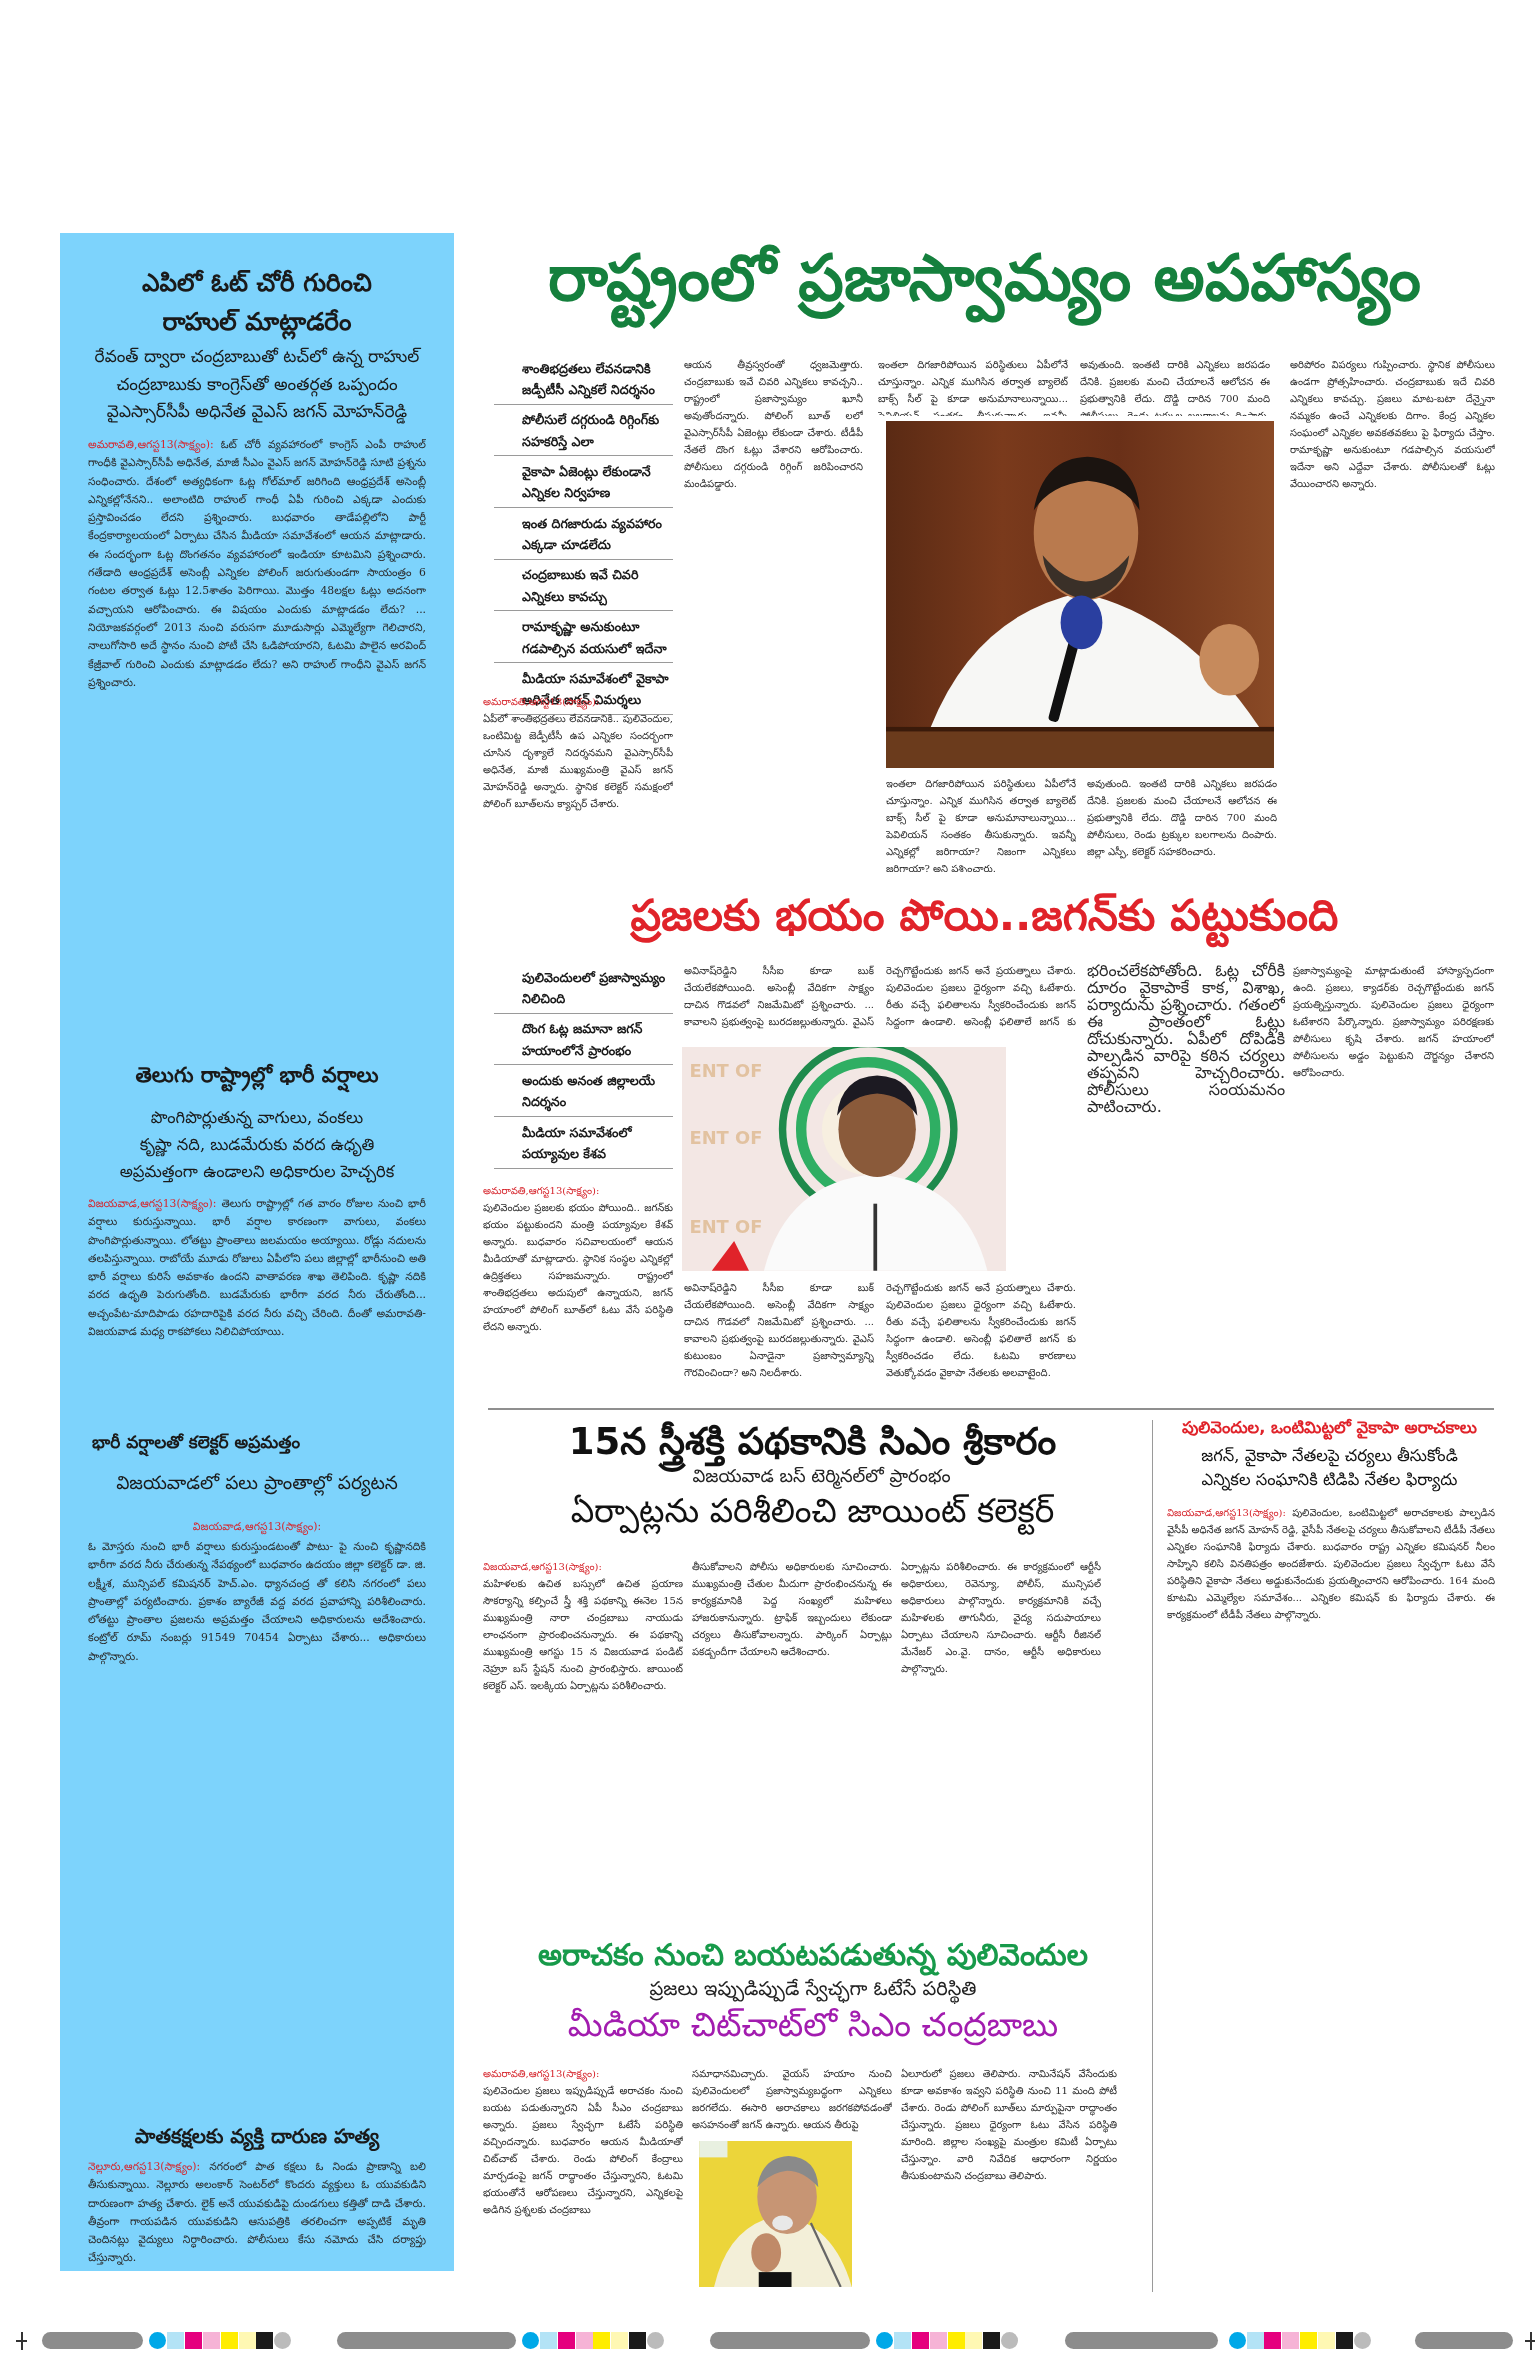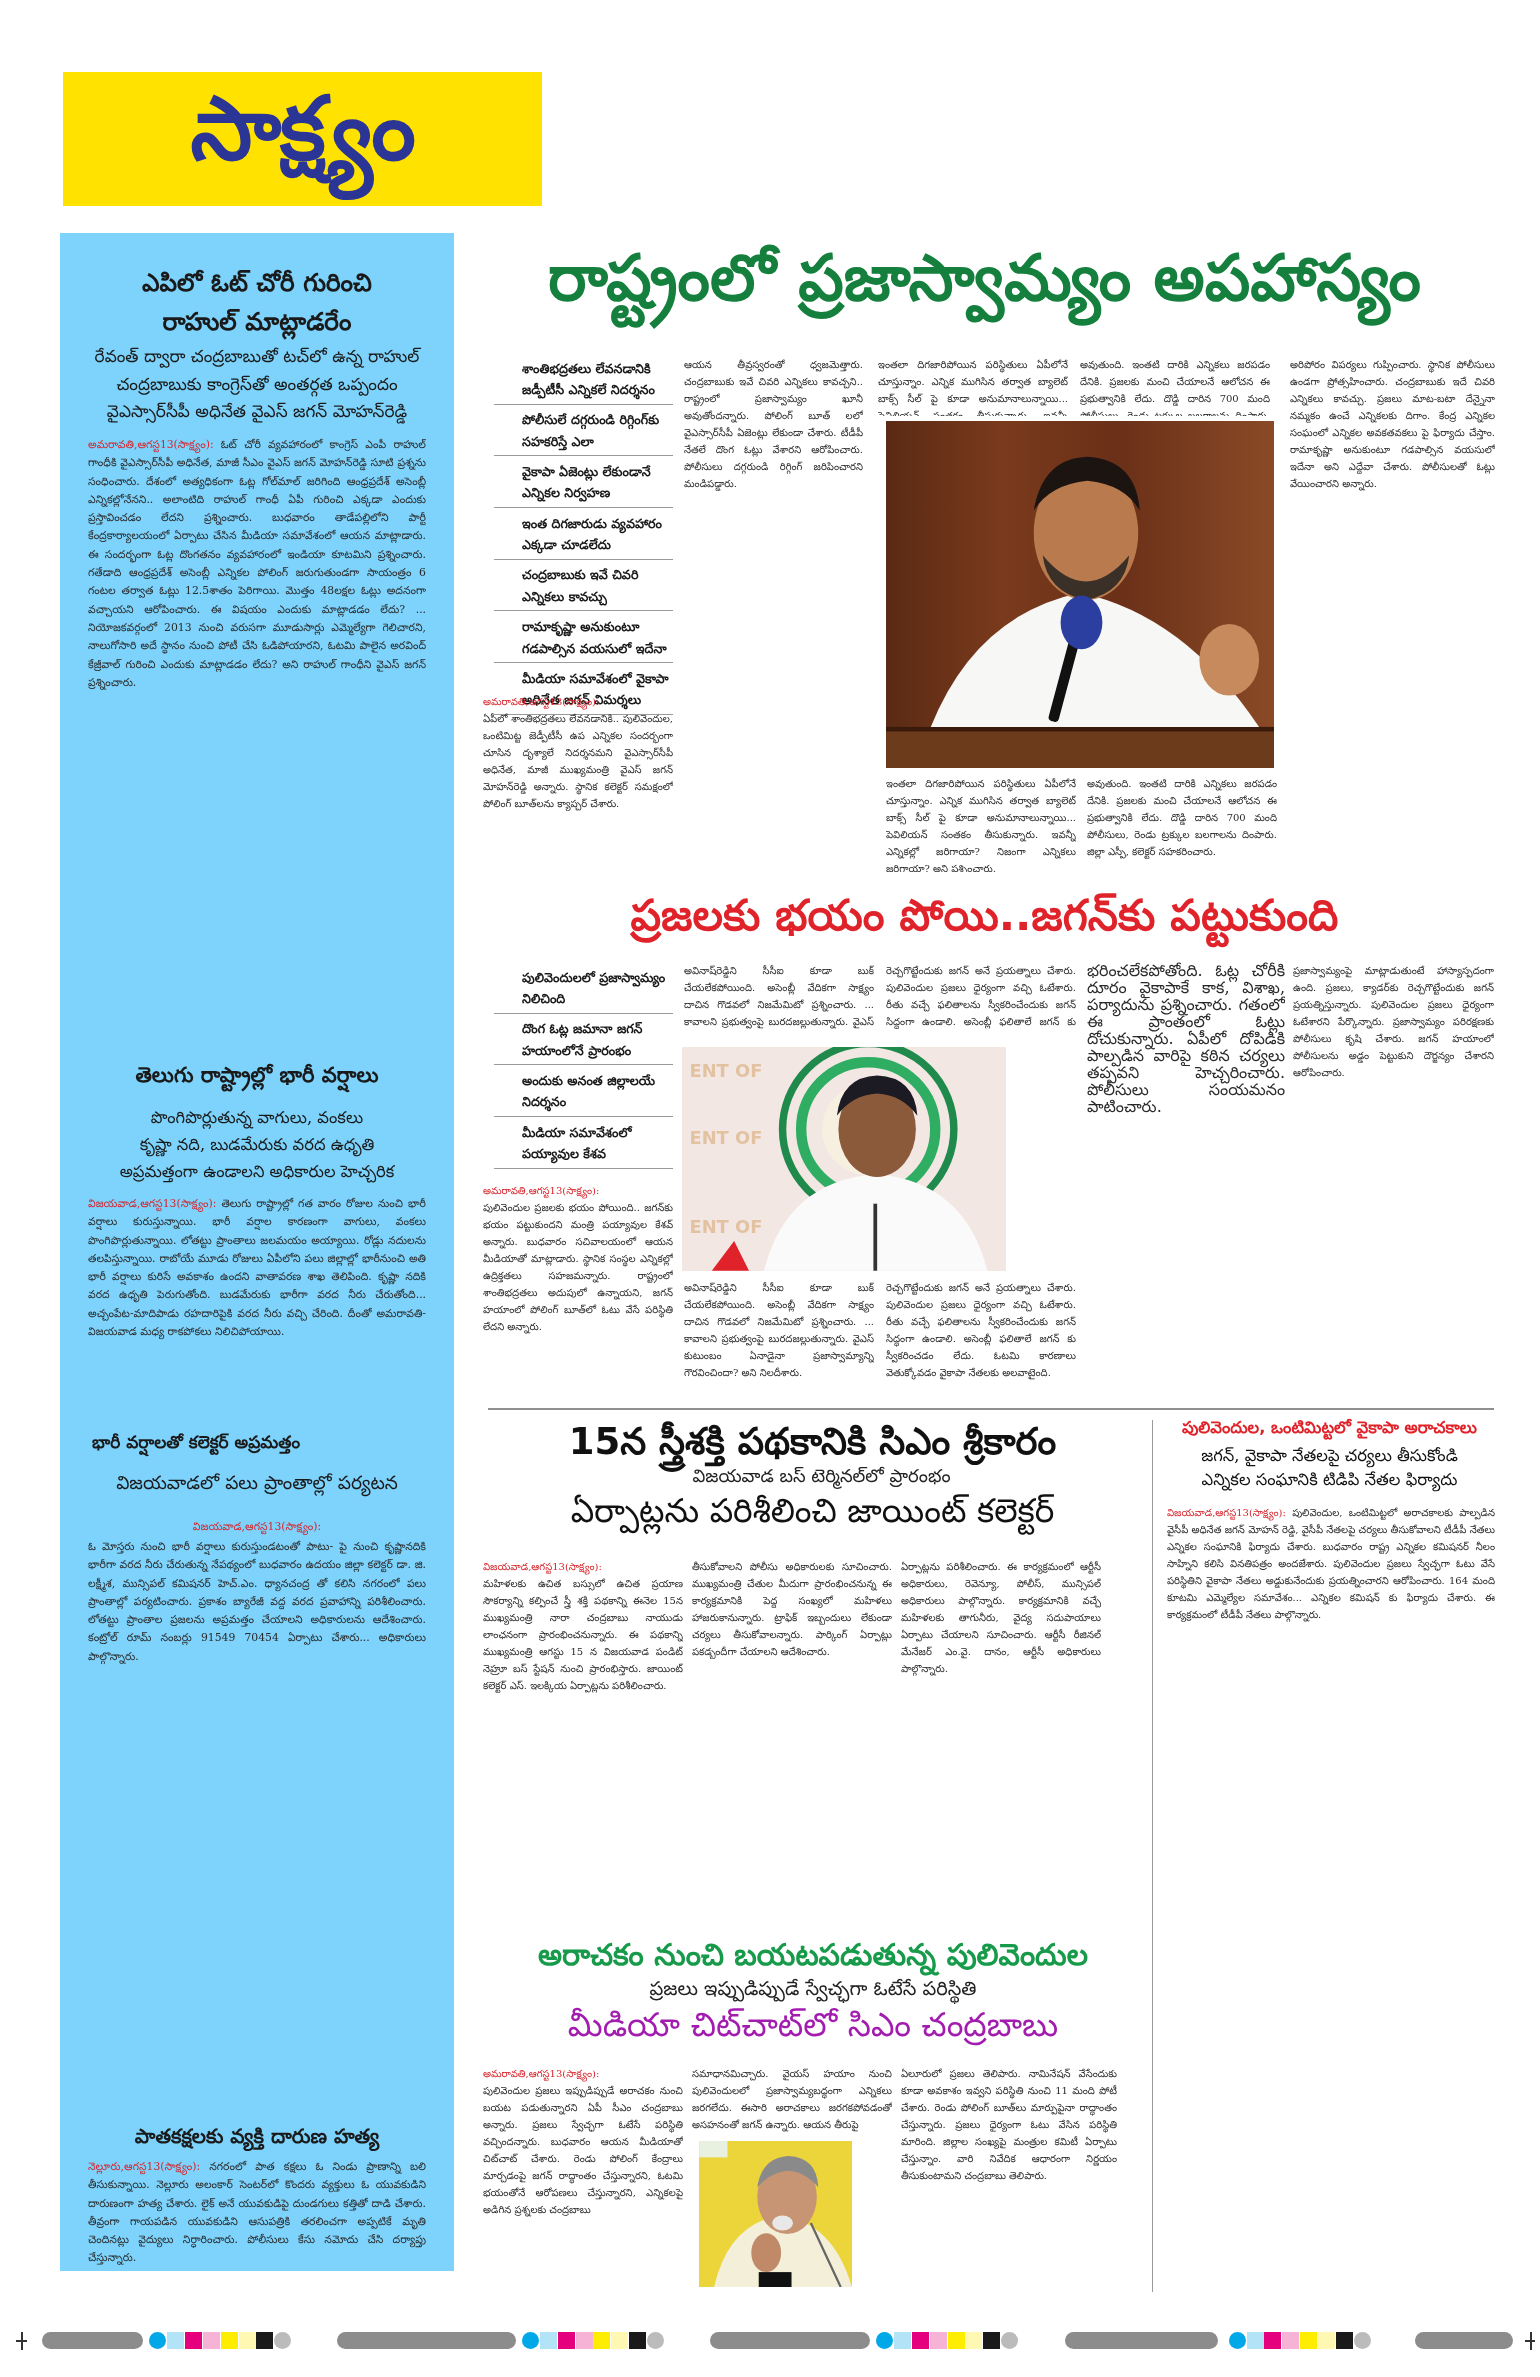--- a/index.html
+++ b/index.html
@@ -55,23 +55,20 @@
   
   .regbar { position: absolute; left: 0; top: 2332px; width: 1541px; height: 19.4px; }
   .reg-seg { position: absolute; top: 0; height: 17px; }
   .reg-cross { position: absolute; top: 0; width: 1.5px; height: 18px; background: #333; }
   .reg-cross-h { position: absolute; top: 8.2px; width: 10.4px; height: 1.5px; background: #333; }
 </style>
 </head>
 <body>
 
 <header class="masthead">
-  <div class="mast-logo">
-    <span>సాక్ష్యం</span>
-  </div>
 </header>
 
 <aside class="leftcol">
 
   <article>
     <div class="lc-block lc-head" style="top:30px; font-size:24.6px; line-height:39px;">
       <div>ఎపిలో ఓట్ చోరీ గురించి</div>
       <div>రాహుల్ మాట్లాడరేం</div>
     </div>
     <div class="lc-block lc-sub" style="top:110px; font-size:17px; line-height:27.6px;">

